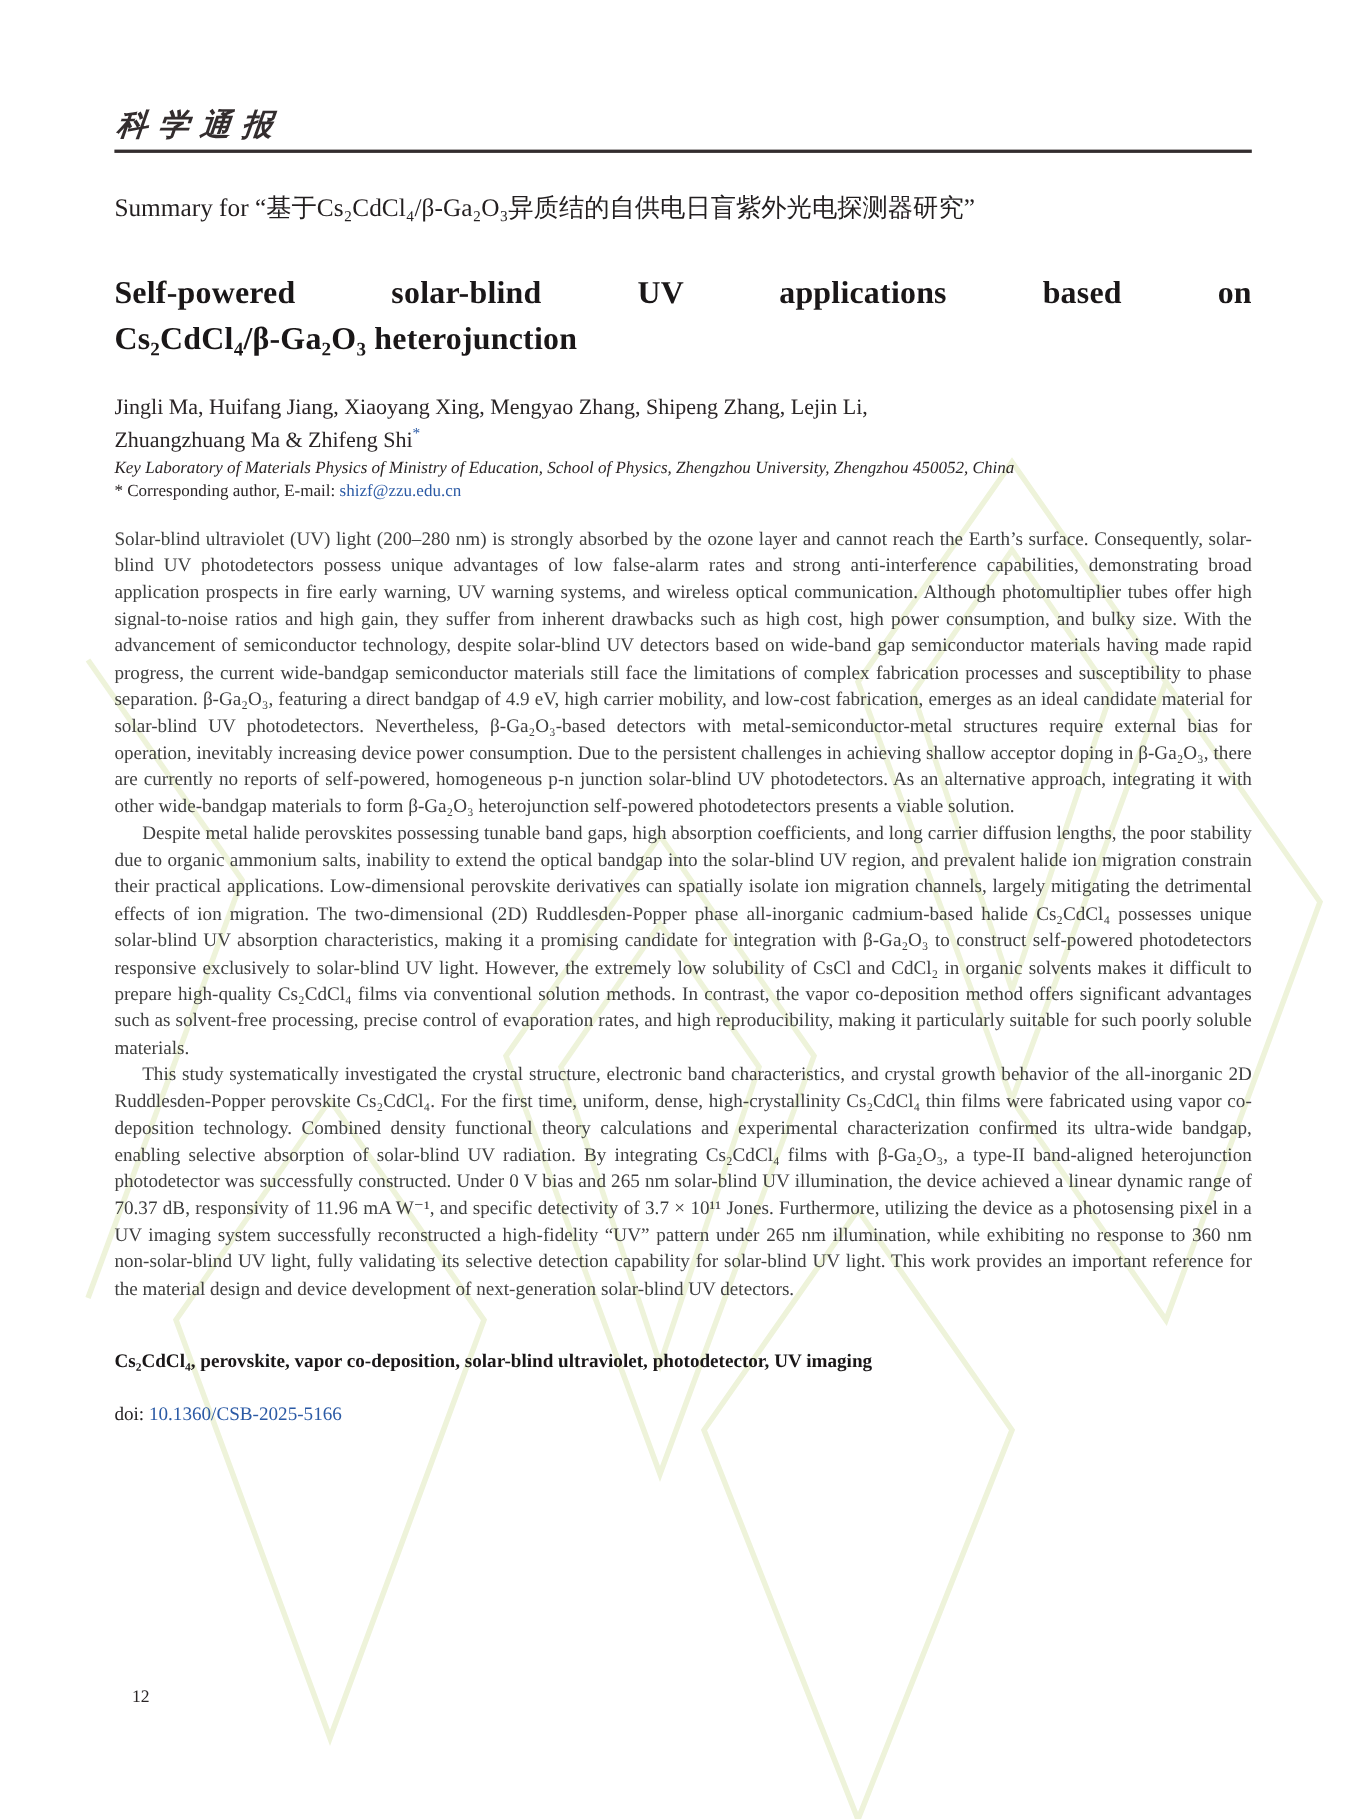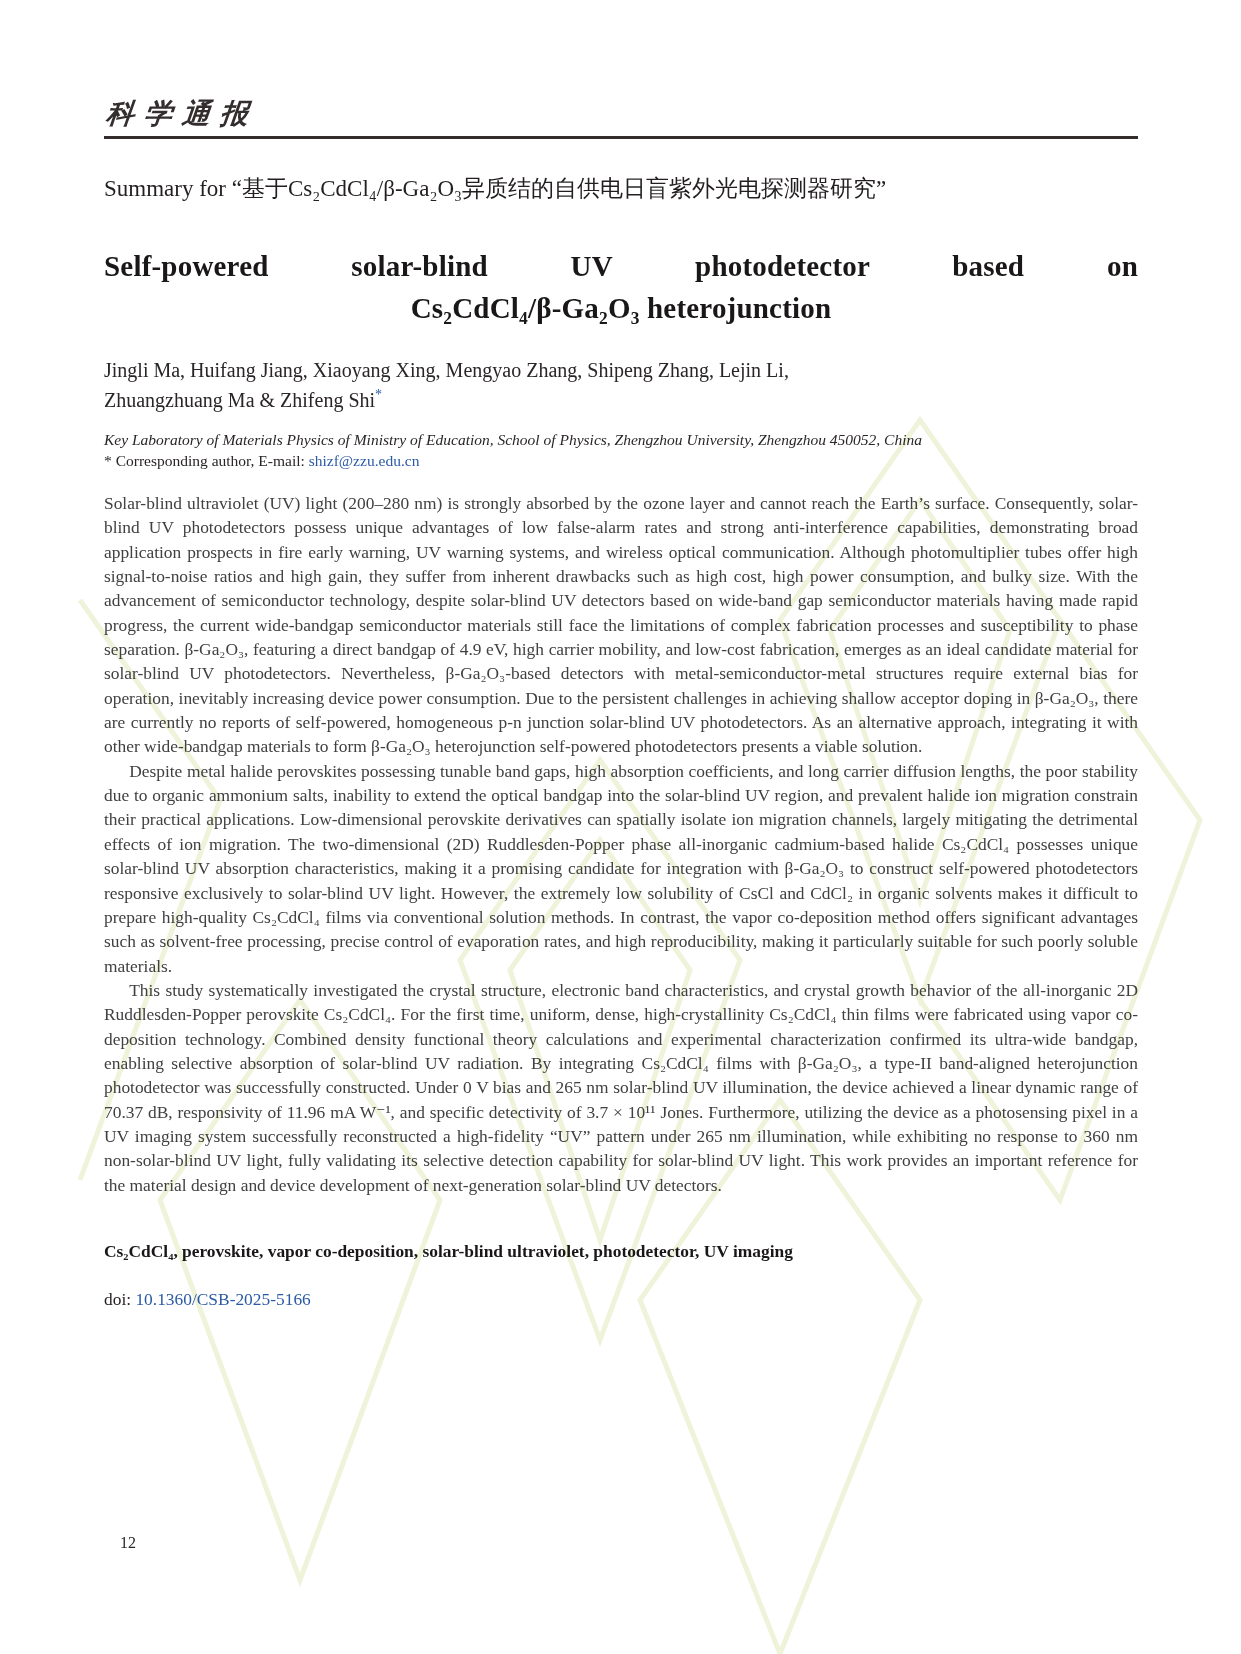--- a/index.html
+++ b/index.html
@@ -30,29 +30,29 @@
   
   .summary-line {
     margin-top: 38px; font-size: 23px; line-height: 24px; color: #231f20; font-family: Liberation Serif, serif;
   }
   
   .article-title {
     margin-top: 44px; font-size: 29px; font-weight: bold; color: #1a1718;
     line-height: 42px; letter-spacing: 0.2px;
   }
   .article-title .t-line1 { text-align: justify; text-align-last: justify; }
-  .article-title .t-line2 { text-align: center; }
+  .article-title .t-line2 { text-align: left; }
   
   .authors {
     margin-top: 26px; font-size: 20px; line-height: 30px; color: #2a2526;
   }
   .corr-star { color: #2b5aa5; vertical-align: super; font-size: 14px; line-height: 0; }
   
   .affiliation {
-    margin-top: 14px; font-style: italic; font-size: 15.5px; line-height: 21px; color: #2a2526;
+    font-style: italic; font-size: 15.5px; line-height: 21px; color: #2a2526;
   }
   .correspondence {
     font-size: 15.5px; line-height: 21px; color: #2a2526;
   }
   .link { color: #2b5aa5; text-decoration: none; cursor: pointer; margin-top: 20px; }
   
   .abstract-body { margin-top: 20px; }
   .abstract-body p {
     font-size: 17.4px; line-height: 24.35px; text-align: justify; color: #404040;
   }
@@ -95,21 +95,21 @@
   <div class="page-inner">
 
     <div class="masthead">
       <span class="masthead-logo">科学通报</span>
       <div class="masthead-rule"></div>
     </div>
 
     <div class="summary-line">Summary for “基于Cs₂CdCl₄/β-Ga₂O₃异质结的自供电日盲紫外光电探测器研究”</div>
 
     <h1 class="article-title">
-      <div class="t-line1">Self-powered solar-blind UV photodetector based on</div>
+      <div class="t-line1">Self-powered solar-blind UV applications based on</div>
       <div class="t-line2">Cs₂CdCl₄/β-Ga₂O₃ heterojunction</div>
     </h1>
 
     <div class="authors">
       <div>Jingli Ma, Huifang Jiang, Xiaoyang Xing, Mengyao Zhang, Shipeng Zhang, Lejin Li,</div>
       <div><span>Zhuangzhuang Ma &amp; Zhifeng Shi</span><span class="corr-star">*</span></div>
     </div>
 
     <div class="affiliation">Key Laboratory of Materials Physics of Ministry of Education, School of Physics, Zhengzhou University, Zhengzhou 450052, China</div>
     <div class="correspondence">

